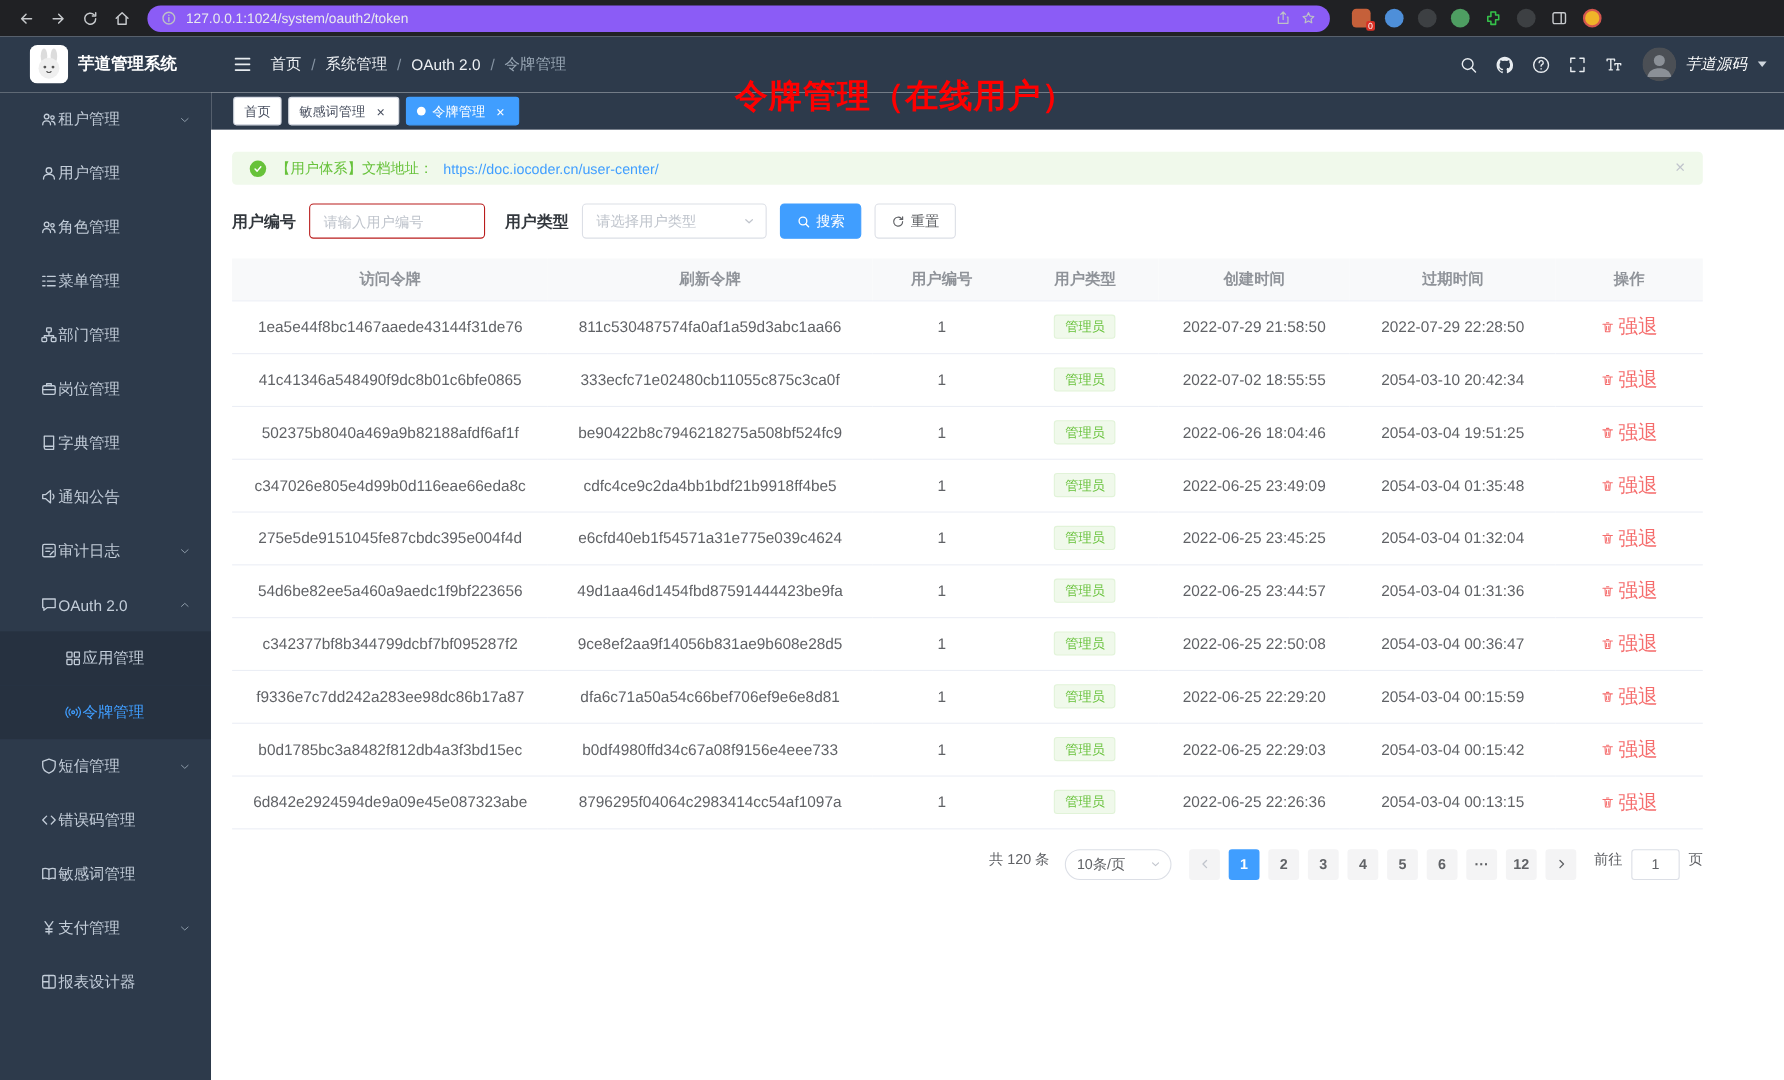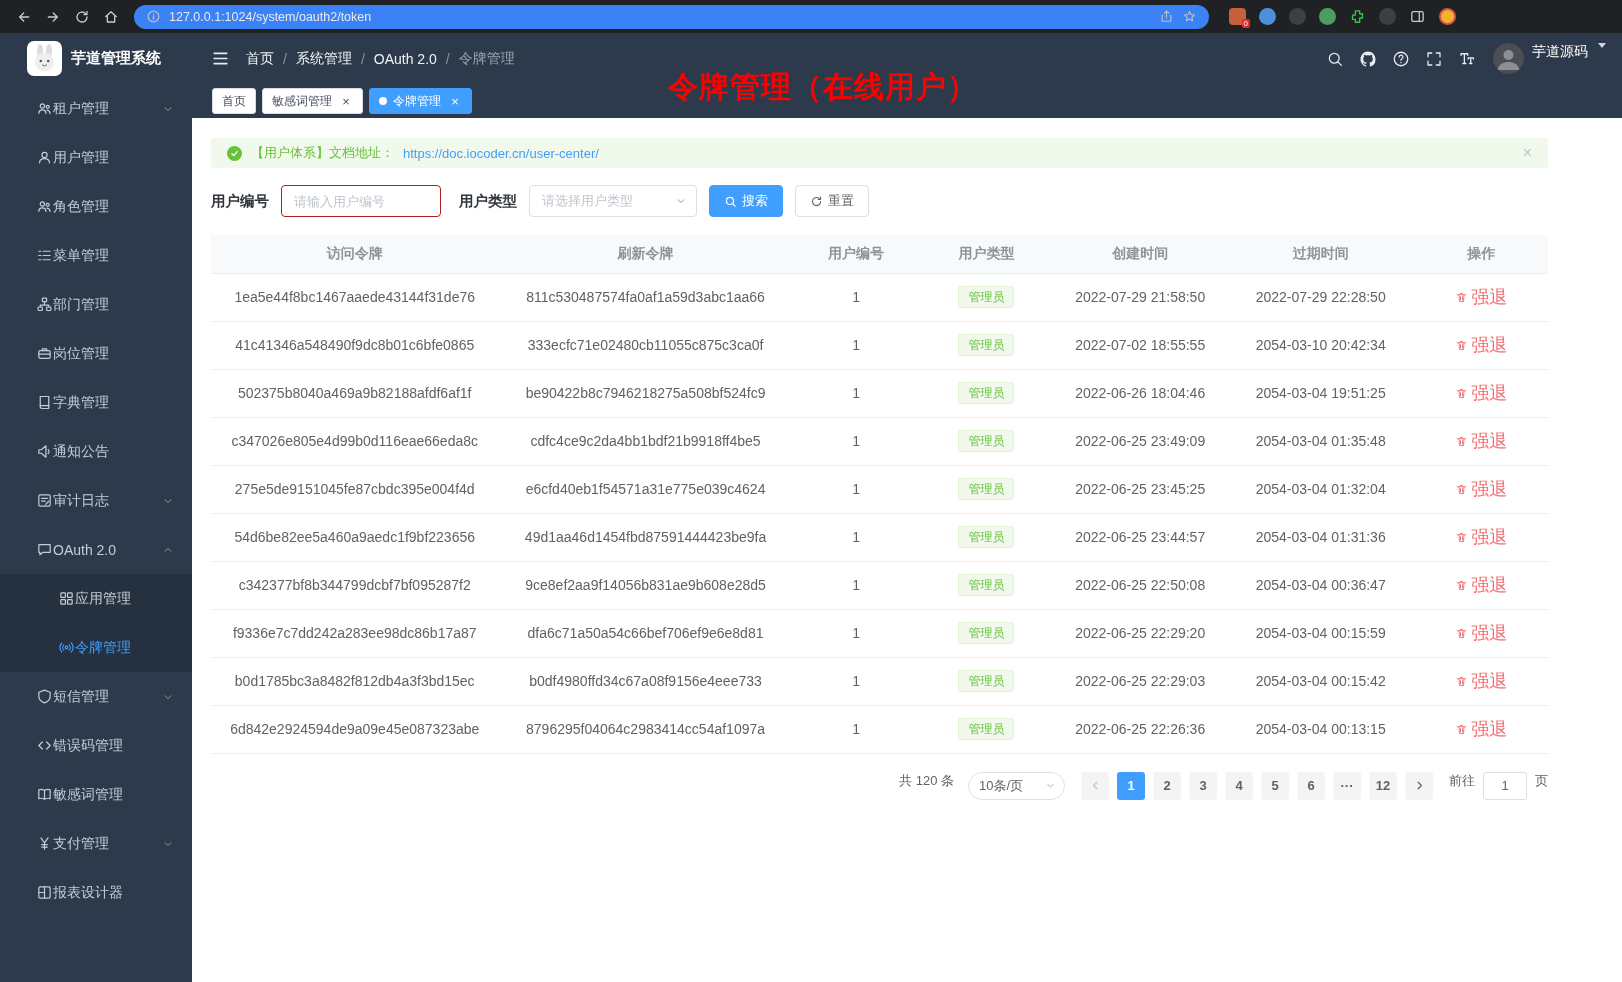--- a/index.html
+++ b/index.html
@@ -4,21 +4,21 @@
 <style>
   *{margin:0;padding:0;box-sizing:border-box;}
   html,body{width:1622px;height:982px;}
   body{font-family:"Liberation Sans","DejaVu Sans",sans-serif;background:#fff;overflow:hidden;position:relative;}
   .screen{width:1622px;height:982px;display:flex;flex-direction:column;}
 
   
   .browser-bar{flex:0 0 33px;height:33px;background:#202124;display:flex;align-items:center;gap:2px;padding:0 10px;}
   .bb-btn{width:27px;height:27px;border:none;background:transparent;color:#c7cacd;display:flex;align-items:center;justify-content:center;cursor:pointer;border-radius:50%;}
   .bb-btn svg{width:16px;height:16px;}
-  .url-pill{flex:1 1 auto;max-width:1075px;height:24px;background:#3b82f6;border-radius:12px;display:flex;align-items:center;gap:8px;padding:0 12px;margin:0 8px;justify-content:space-between;}
+  .url-pill{flex:1 1 auto;max-width:1075px;height:24px;background:#8b5cf6;border-radius:12px;display:flex;align-items:center;gap:8px;padding:0 12px;margin:0 8px;justify-content:space-between;}
   .url-text{font-size:12.5px;color:#e8eaed;white-space:nowrap;}
   .pill-spacer{flex:1;}
   .pill-icon{width:15px;height:15px;color:#bdc1c6;display:flex;cursor:pointer;}
   .pill-icon svg{width:15px;height:15px;}
   .ext-area{display:flex;align-items:center;gap:13px;margin-left:10px;}
   .ext-dot{width:17px;height:17px;border-radius:50%;display:inline-block;position:relative;cursor:pointer;}
   .ext-badge{position:absolute;right:-4px;bottom:-3px;background:#d93025;color:#fff;font-size:8px;line-height:9px;padding:0 2px;border-radius:2px;}
   .ext-sq{width:17px;height:17px;border-radius:4px;display:inline-block;position:relative;cursor:pointer;}
   .ext-outline{width:17px;height:17px;color:#c7cacd;display:flex;cursor:pointer;}
   .ext-outline svg{width:17px;height:17px;}
@@ -31,21 +31,21 @@
   .header-main{flex:1;display:flex;align-items:center;padding:0 16px;gap:14px;min-width:0;}
   .hamburger{background:none;border:none;color:#e8ecf0;width:24px;height:24px;padding:0;cursor:pointer;display:flex;align-items:center;justify-content:center;}
   .hamburger svg{width:19px;height:19px;}
   .breadcrumb{display:flex;align-items:center;gap:9px;font-size:14px;}
   .bc-item{color:#eef1f4;cursor:pointer;white-space:nowrap;}
   .bc-item.last{color:#97a5b3;cursor:default;}
   .bc-sep{color:#8593a2;}
   .header-right{margin-left:auto;display:flex;align-items:center;gap:2px;}
   .ha-btn{width:33px;height:33px;background:none;border:none;color:#e8ecf0;display:flex;align-items:center;justify-content:center;cursor:pointer;}
   .ha-btn svg{width:18px;height:18px;}
-  .user-chip{display:flex;align-items:flex-start;gap:8px;margin-left:8px;cursor:pointer;}
+  .user-chip{display:flex;align-items:center;gap:8px;margin-left:8px;cursor:pointer;font-style:italic;}
   .avatar{width:31px;height:31px;border-radius:50%;overflow:hidden;flex:0 0 31px;}
   .user-name{color:#fff;font-size:14px;white-space:nowrap;}
   .caret-down-tri{width:0;height:0;border-left:4px solid transparent;border-right:4px solid transparent;border-top:5px solid #cfd6dd;margin-left:2px;}
 
   
   .app-body{flex:1;display:flex;min-height:0;}
   .sidebar{width:192px;flex:0 0 192px;background:#2d3a4b;overflow:hidden;}
   .sb-item{height:49px;display:flex;align-items:center;padding:0 18px 0 36px;color:#c3cdd9;font-size:14px;cursor:pointer;white-space:nowrap;}
   .sb-icon{width:17px;height:17px;flex:0 0 17px;display:flex;}
   .sb-icon svg{width:17px;height:17px;}

